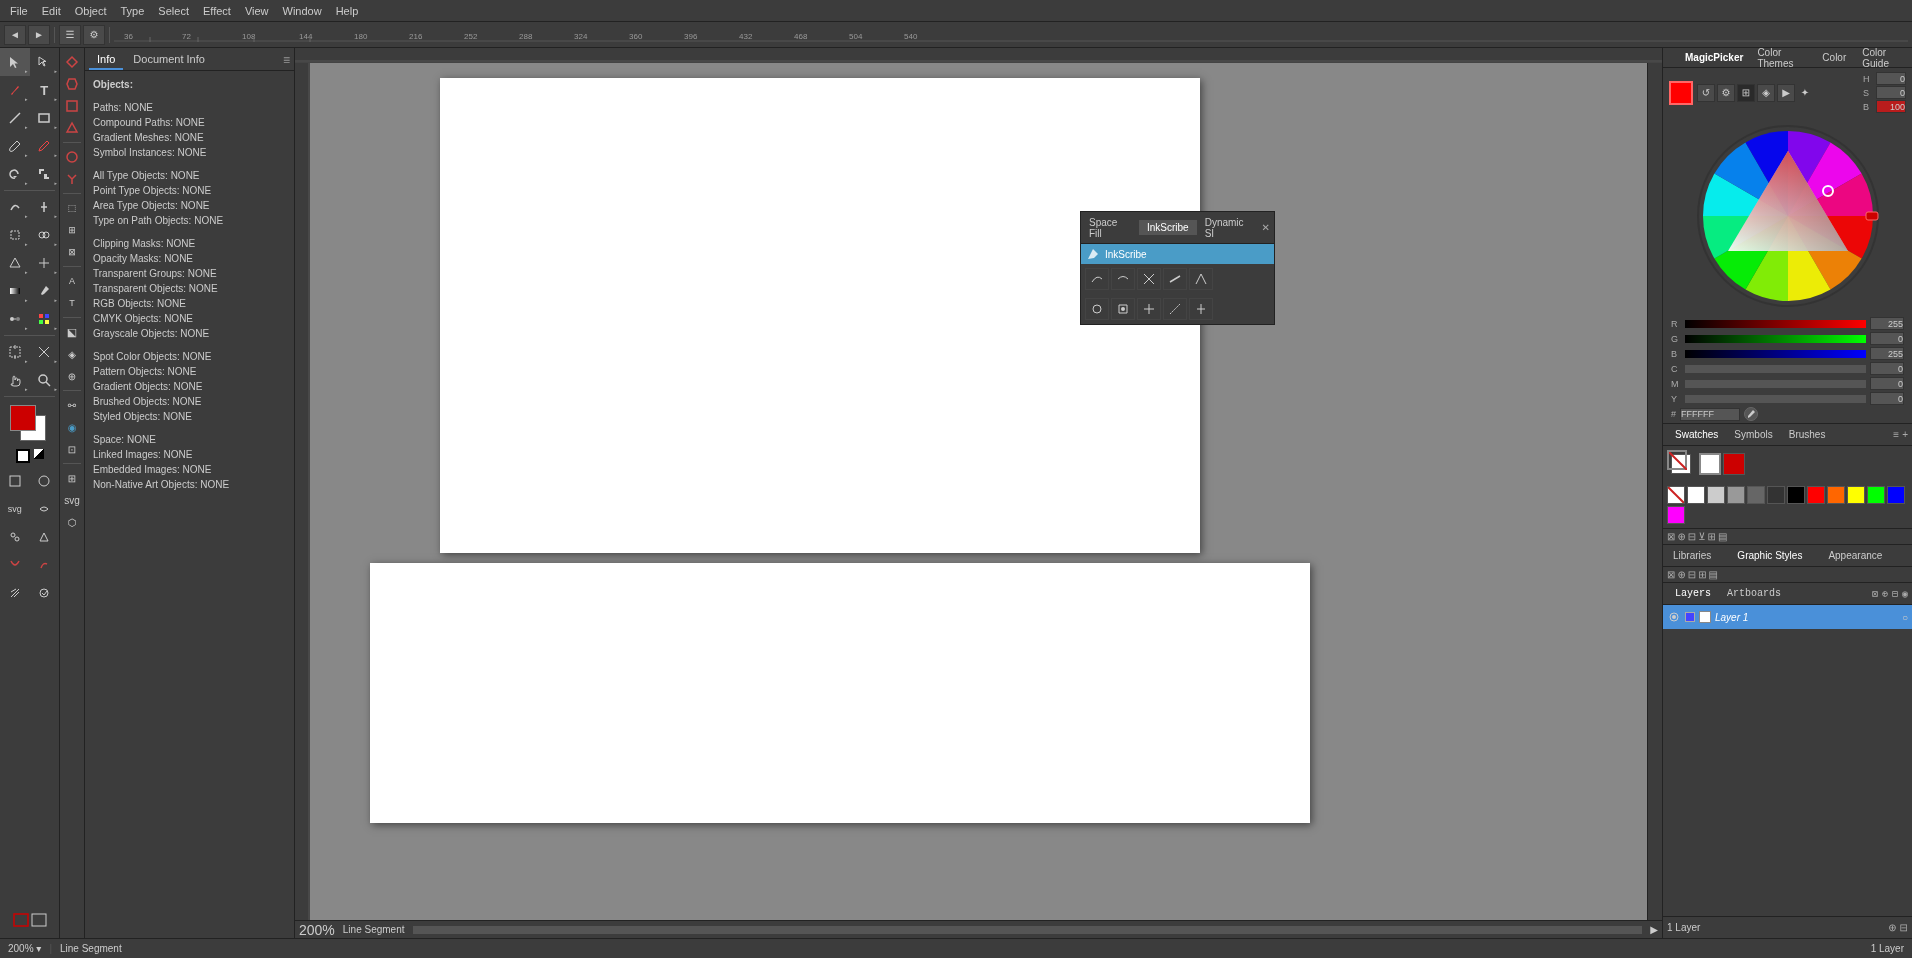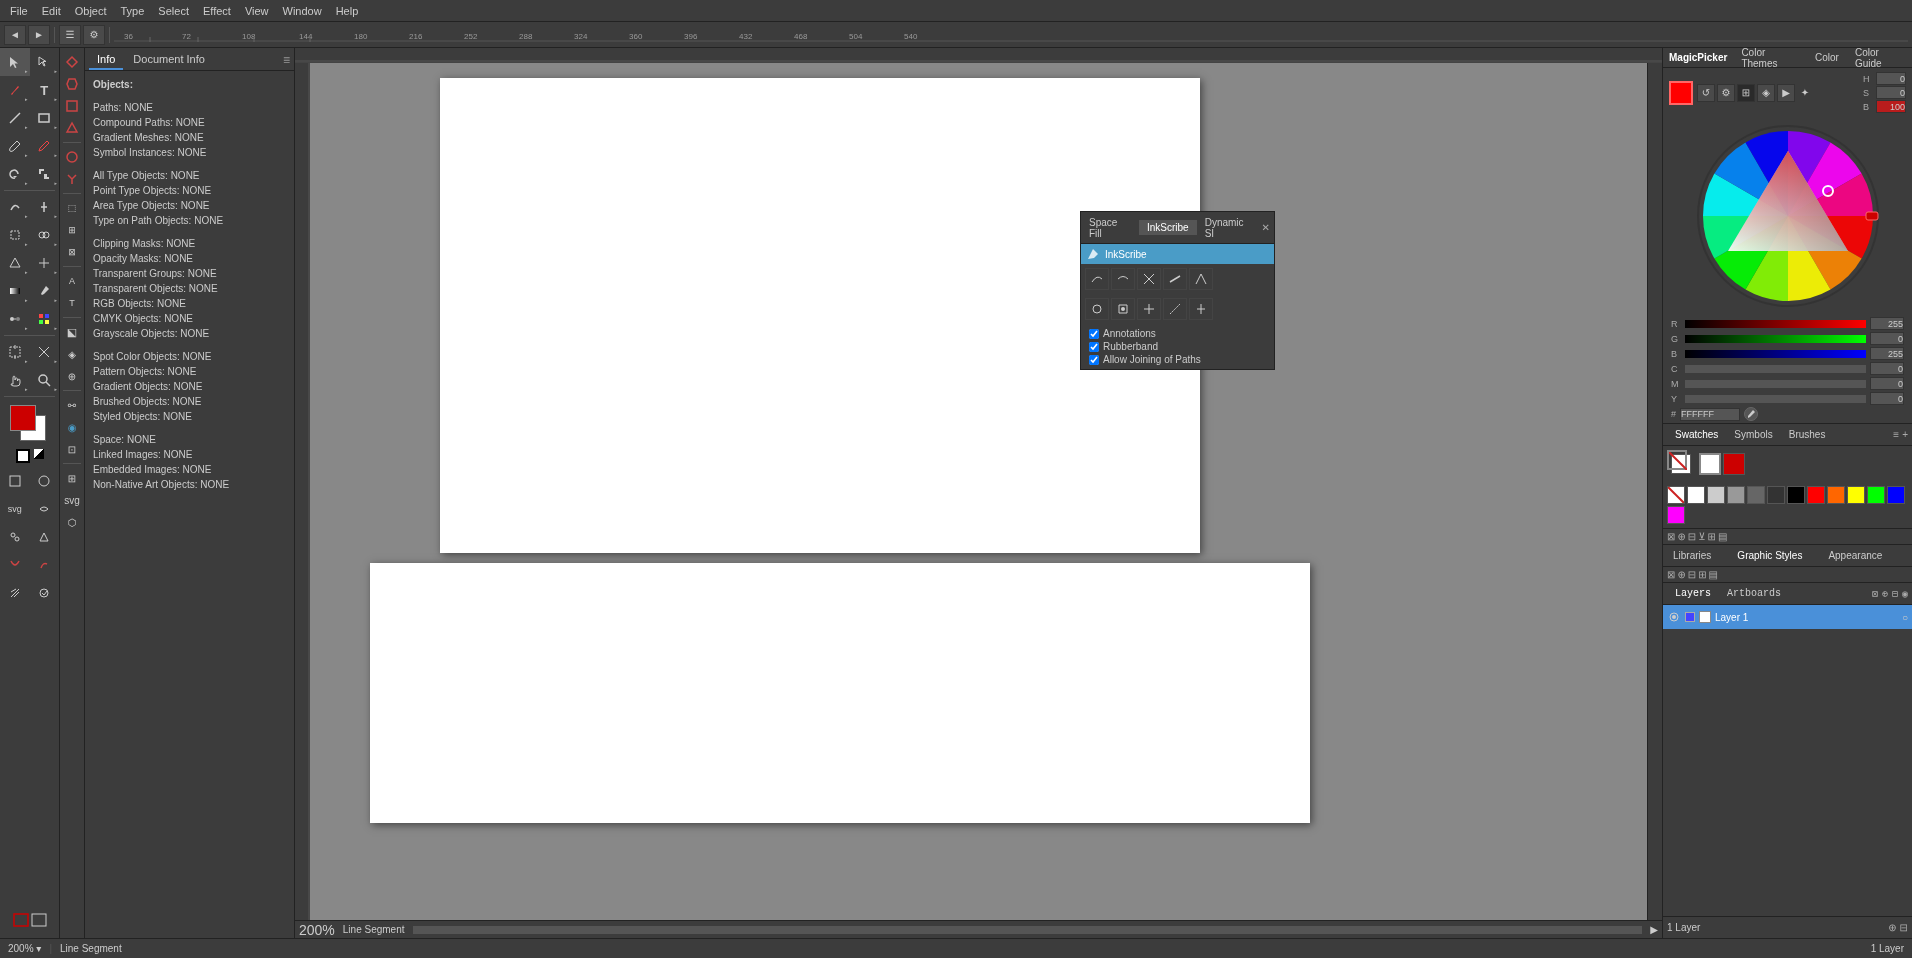--- a/index.html
+++ b/index.html
@@ -434,20 +434,21 @@
     }
     .lp-tab.active { color: #fff; }
     .lp-icons {
       margin-left: auto;
       display: flex;
       gap: 4px;
     }
     .lp-content {
       flex: 1;
       overflow-y: auto;
+      font-style: italic;
     }
     .layer-row {
       display: flex;
       align-items: center;
       height: 24px;
       padding: 0 4px;
       gap: 4px;
       background: #4a90d9;
       cursor: pointer;
     }
@@ -1016,51 +1017,37 @@
               <svg width="14" height="14" viewBox="0 0 14 14">
                   <line x1="2" y1="12" x2="12" y2="2" stroke="#ccc" stroke-width="1" stroke-dasharray="2,1"></line>
                 </svg>
             </div>
             <div class="fp-tool">
               <svg width="14" height="14" viewBox="0 0 14 14">
                   <path d="M7 2 L7 12 M3 7 L11 7" stroke="#ccc" stroke-width="1"></path>
                 </svg>
             </div>
           </div>
-          <div class="fp-checkboxes">
-            <div class="fp-checkbox-row">
-              <input type="checkbox" checked="" style="width: 10px; height: 10px;">
-              <span>Annotations</span>
-            </div>
-            <div class="fp-checkbox-row">
-              <input type="checkbox" checked="" style="width: 10px; height: 10px;">
-              <span>Rubberband</span>
-            </div>
-            <div class="fp-checkbox-row">
-              <input type="checkbox" checked="" style="width: 10px; height: 10px;">
-              <span>Allow Joining of Paths</span>
-            </div>
-          </div>
         </div>
       </div>
       <div class="canvas-right-scroll"></div>
     </div>
     <div class="canvas-bottom-bar">
       <span style="font-size:14px;color:#ccc;">200%</span>
       <span style="font-size:10px;color:#ccc;margin-left:8px;">Line Segment</span>
       <div style="flex:1;height:8px;background:#555;margin:0 8px;"></div>
       <span style="font-size:10px;color:#ccc;">▶</span>
     </div>
   </div>
 
   <div class="right-panels">
 
     <div class="magic-picker">
       <div class="mp-tab-bar">
-        <span style="font-size:10px;color:#fff;padding:0 6px;font-weight:bold;">MagicPicker</span>
+        <span style="font-size:10px;color:#fff;padding:0 6px;font-weight:bold;margin-left:16px;">MagicPicker</span>
         <span class="mp-tab">Color Themes</span>
         <span class="mp-tab">Color</span>
         <span class="mp-tab">Color Guide</span>
       </div>
 
       <div class="mp-top-row">
         <div class="mp-color-swatch" style="background:#ff0000; border:2px solid #ff6666;"></div>
 
         <div style="display:flex;gap:2px;flex-wrap:wrap;align-items:center;">
           <div class="mp-icon-btn">↺</div>

